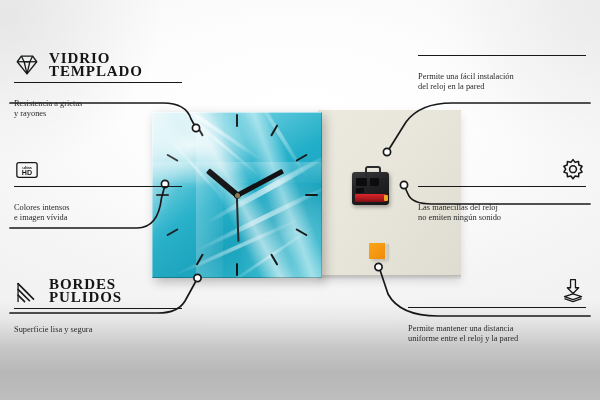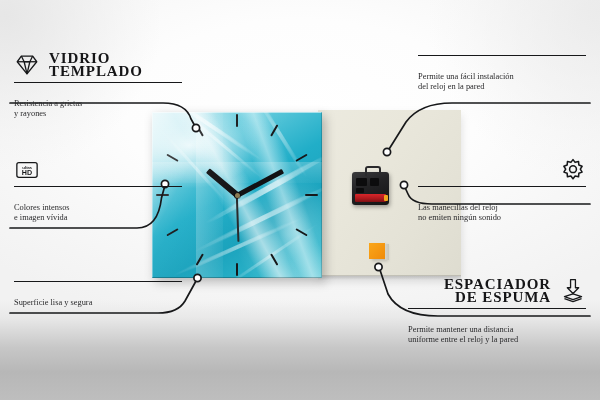--- a/index.html
+++ b/index.html
@@ -351,20 +351,34 @@
           <text x="16" y="22.6" text-anchor="middle" font-family="Liberation Sans, sans-serif" font-size="8.8" font-weight="bold" fill="#17181a">HD</text>
         </svg>
       </span>
     </div>
     <div class="f-rule" style="width:168px;"></div>
     <div class="f-desc">Colores intensos
 e imagen vívida</div>
   </div>
 
   <div class="feature left" style="left:14px; top:278px; width:168px;">
+    <div class="feature-head">
+      <span class="f-icon">
+        <svg viewBox="0 0 32 32">
+            <g fill="none" stroke="#17181a" stroke-width="2" stroke-linecap="round">
+          <path d="M5 7 L24 26"></path>
+              <path d="M5 14 L19 28"></path>
+              <path d="M5 21 L13 29"></path>
+          <path d="M5 7 L5 29" stroke-width="1.6"></path>
+        </g>
+          </svg>
+      </span>
+      <span class="f-title">BORDES
+PULIDOS</span>
+    </div>
     <div class="f-rule" style="width:168px;"></div>
     <div class="f-desc">Superficie lisa y segura</div>
   </div>
 
   <div class="feature right" style="left:418px; top:52px; width:168px;">
     <div class="f-rule" style="width:168px;"></div>
     <div class="f-desc">Permite una fácil instalación
 del reloj en la pared</div>
   </div>
 
@@ -379,22 +393,20 @@
         </svg>
       </span>
     </div>
     <div class="f-rule" style="width:168px;"></div>
     <div class="f-desc">Las manecillas del reloj
 no emiten ningún sonido</div>
   </div>
 
   <div class="feature right" style="left:408px; top:278px; width:178px;">
     <div class="feature-head">
-      <span class="f-title">ESPACIADOR
-DE ESPUMA</span>
       <span class="f-icon">
         <svg viewBox="0 0 32 32">
           <g fill="none" stroke="#17181a" stroke-width="1.6" stroke-linejoin="round">
             <path d="M13 2 L13 12 L9 12 L16 19 L23 12 L19 12 L19 2 Z"></path>
             <path d="M16 19.5 L26.5 23 L16 26.5 L5.5 23 Z"></path>
             <path d="M5.5 25.5 L16 29 L26.5 25.5"></path>
           </g>
         </svg>
       </span>
     </div>

